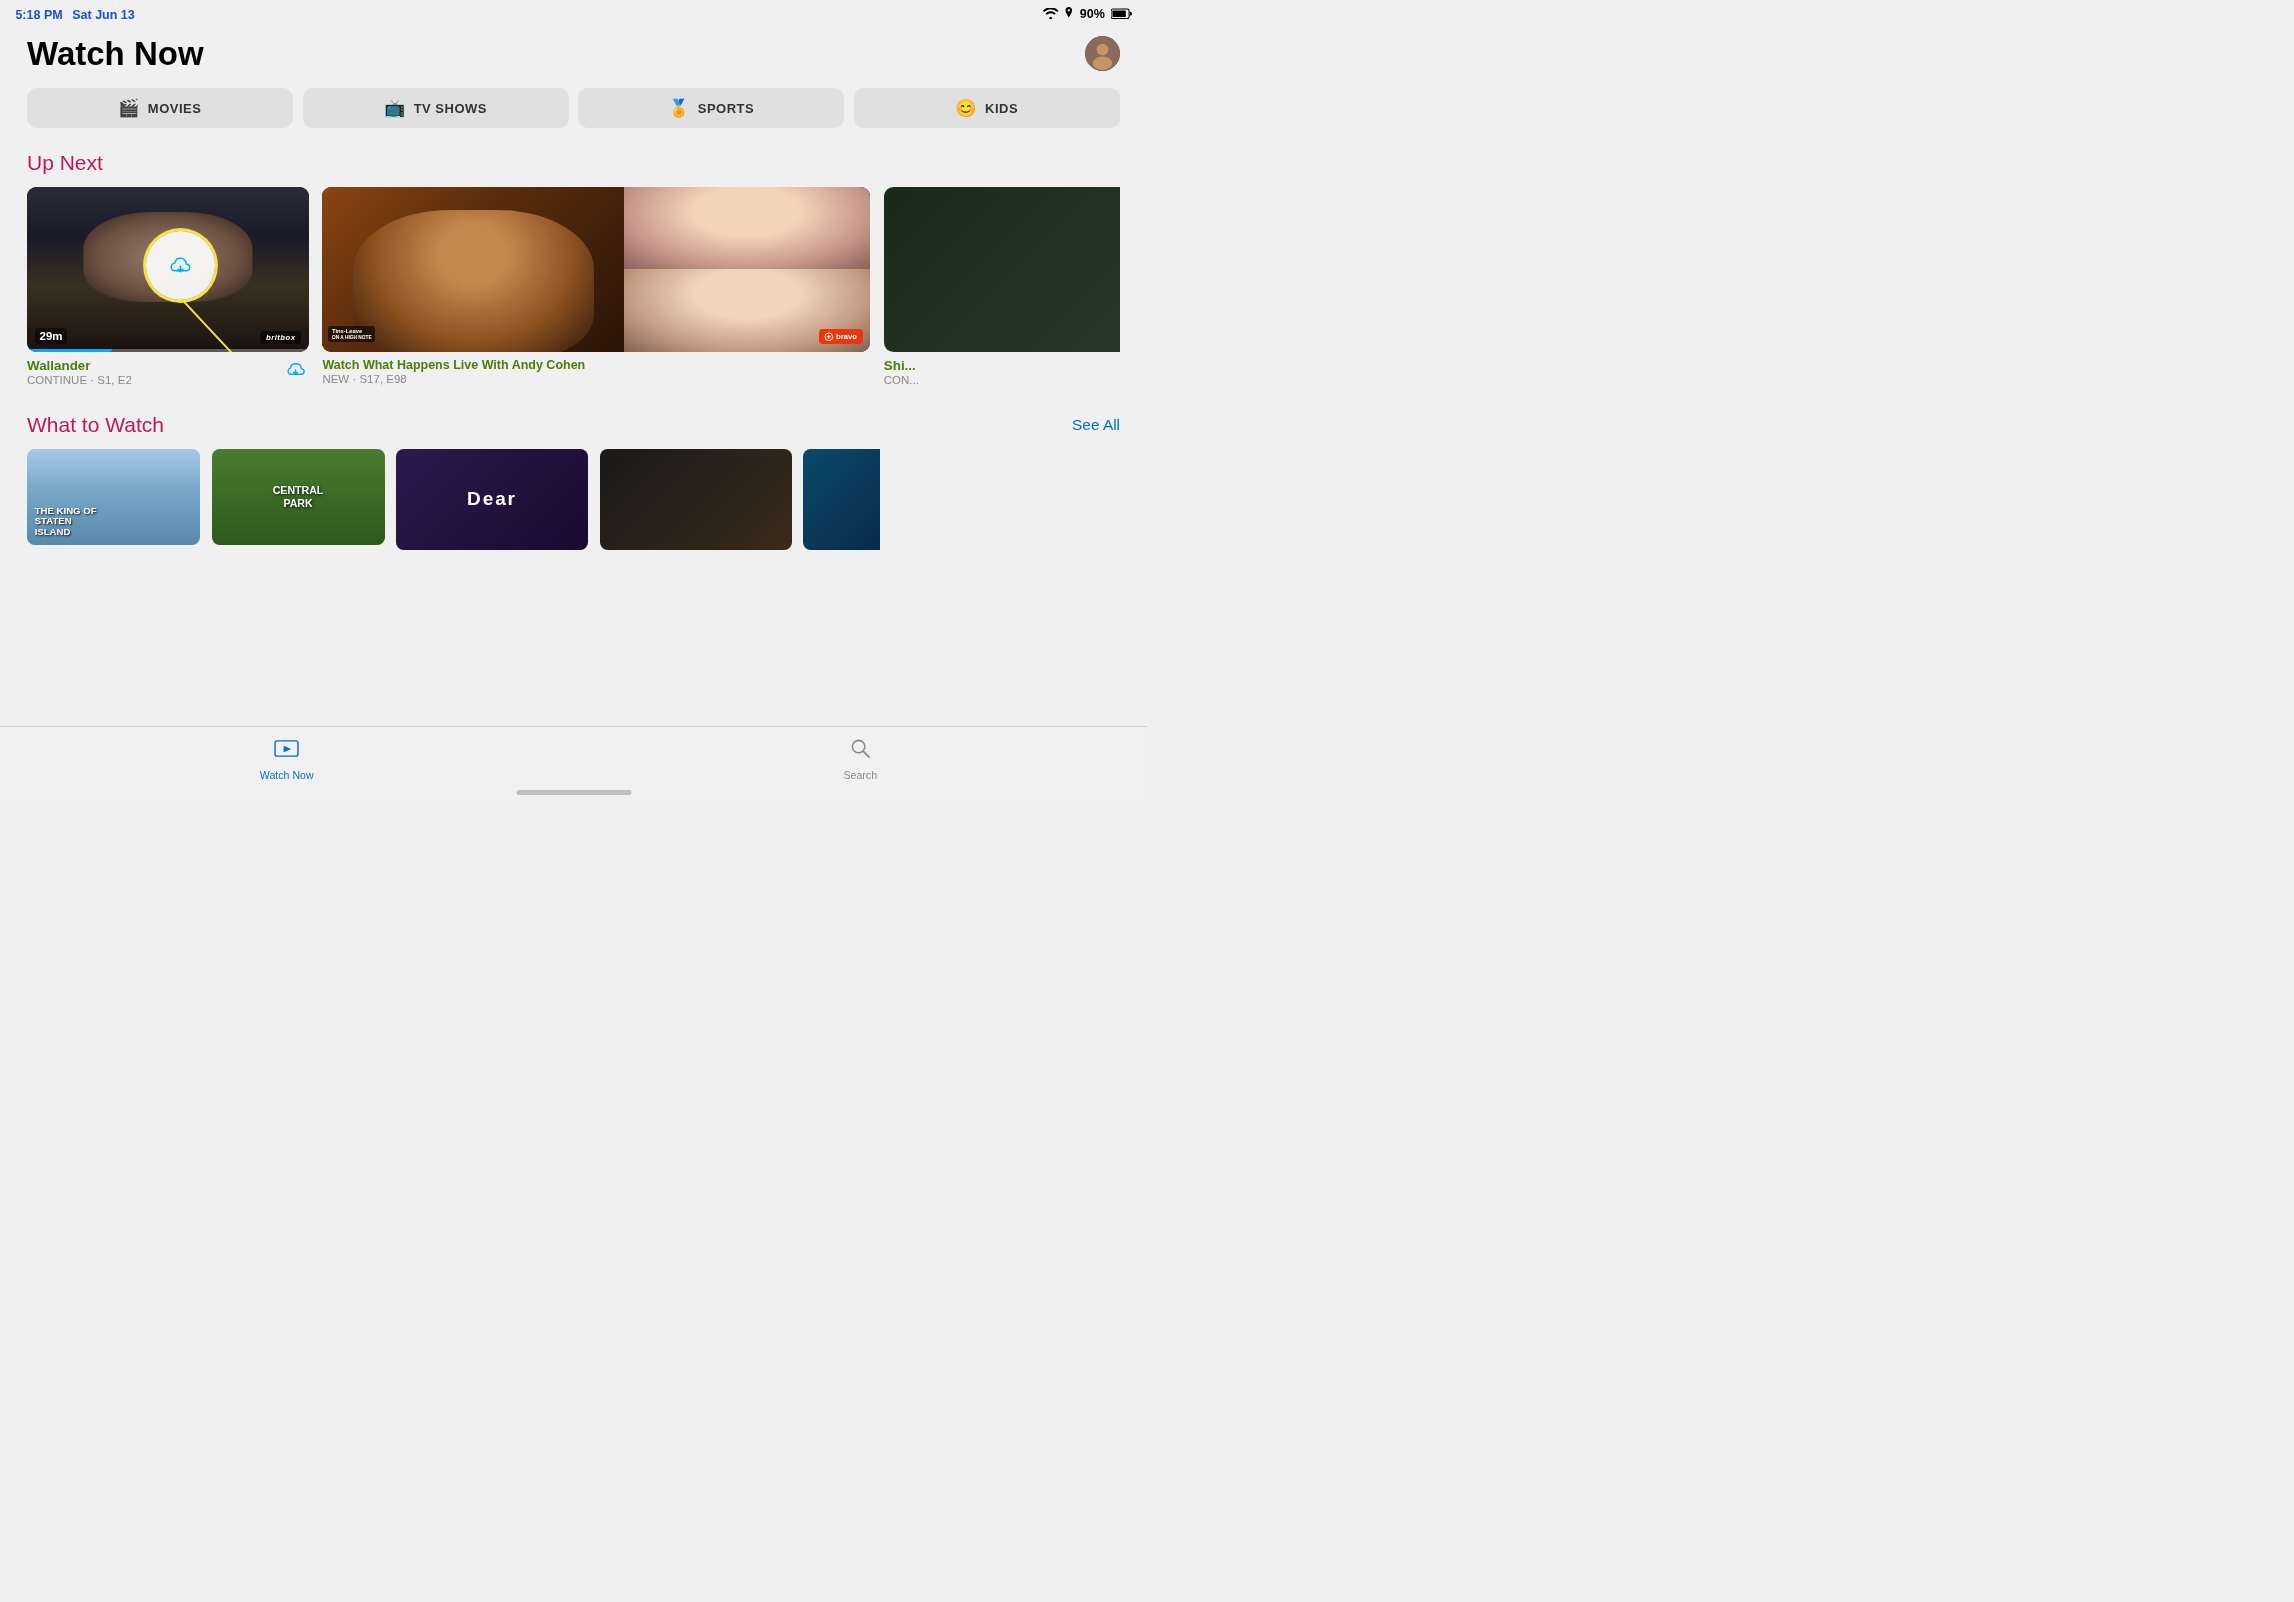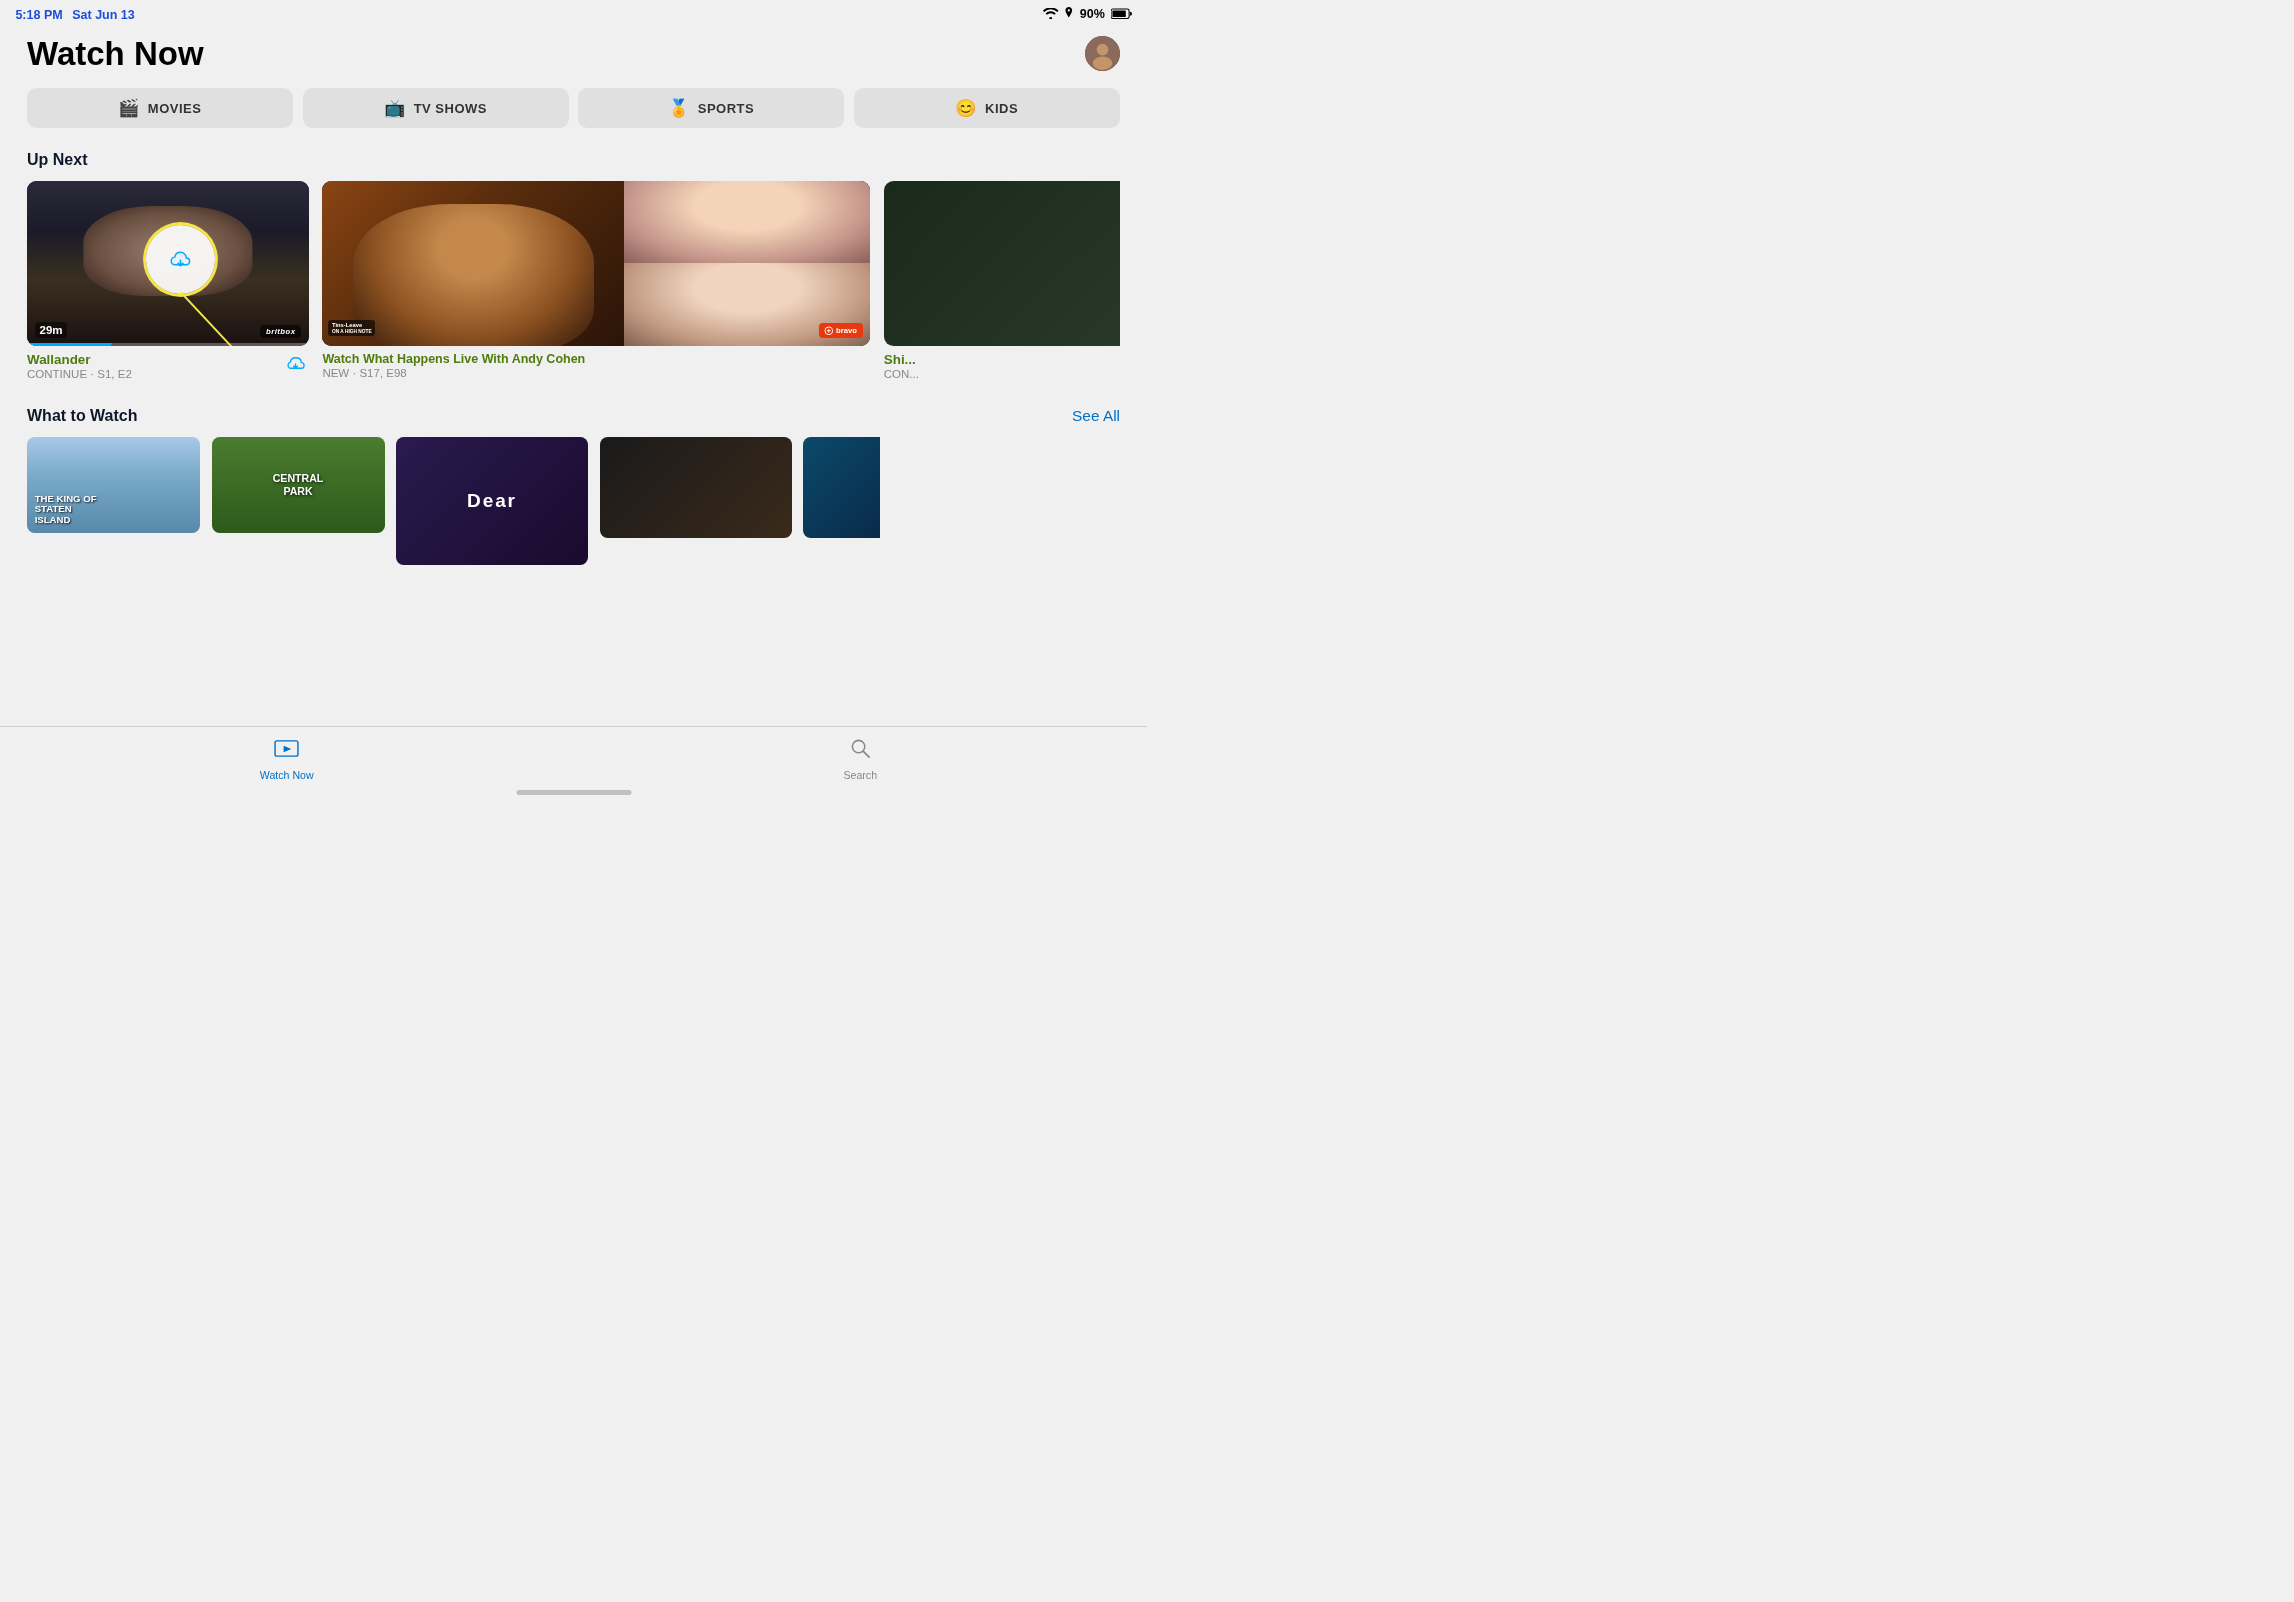--- a/index.html
+++ b/index.html
@@ -97,23 +97,23 @@
     }
 
     
     .section-header {
       display: flex;
       justify-content: space-between;
       align-items: center;
       margin-bottom: 11.5px;
     }
     .section-title {
-      font-size: 16px;
-      font-weight: 700;
-      color: #0f172a;
+      font-size: 21px;
+      font-weight: 400;
+      color: #be185d;
     }
     .see-all-link {
       font-size: 15.4px;
       color: #0070c9;
       cursor: pointer;
     }
 
     
     .up-next-row {
       display: flex;
@@ -550,21 +550,21 @@
       </div>
     </div>
 
     <div class="wtw-card">
       <div class="wtw-thumbnail central-park-tile">
         <div class="central-park-text">CENTRAL<br>PARK</div>
       </div>
     </div>
 
     <div class="wtw-card" style="width:192px;">
-      <div class="wtw-thumbnail wtw-thumb-3" style="height:128px;">
+      <div class="wtw-thumbnail wtw-thumb-3" style="height:101px;">
         <div style="width:100%;height:100%;background:linear-gradient(135deg,#2a1a4e 0%,#1a0a2e 100%);display:flex;align-items:center;justify-content:center;">
           <span style="color:#fff;font-size:19px;font-weight:900;letter-spacing:1.9px;">Dear</span>
         </div>
       </div>
     </div>
 
     <div class="wtw-card" style="width:192px;">
       <div class="wtw-thumbnail wtw-thumb-4" style="height:101px;"></div>
     </div>
 

